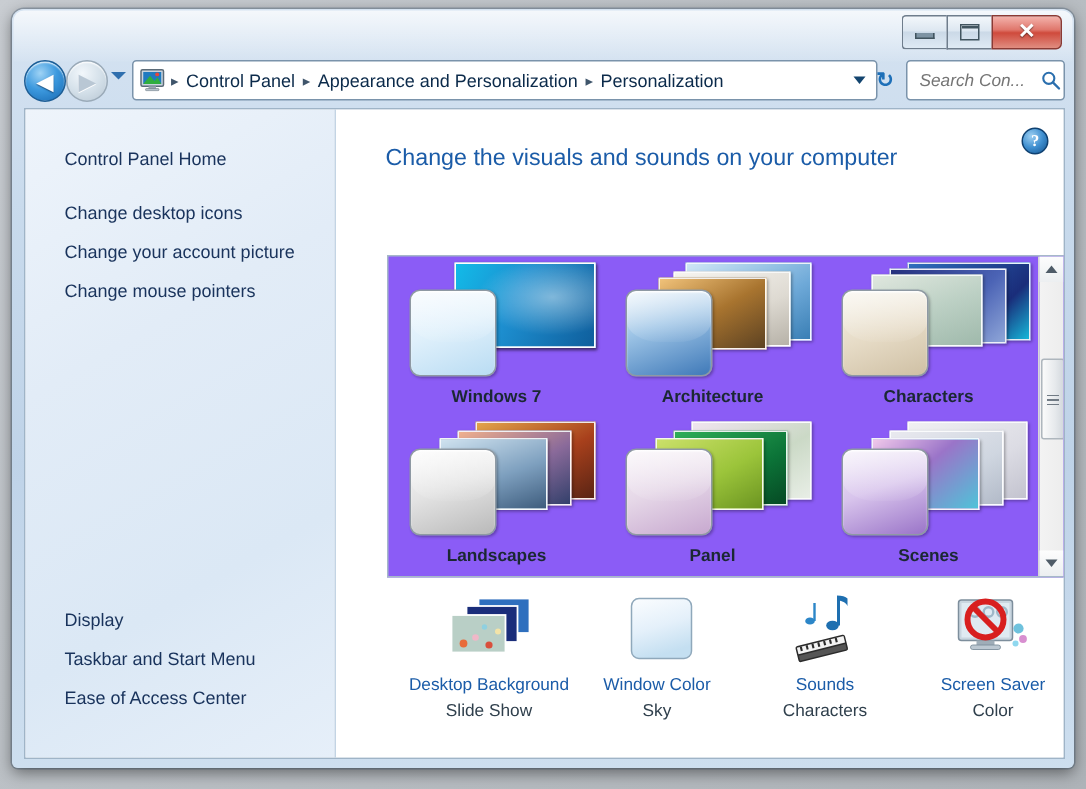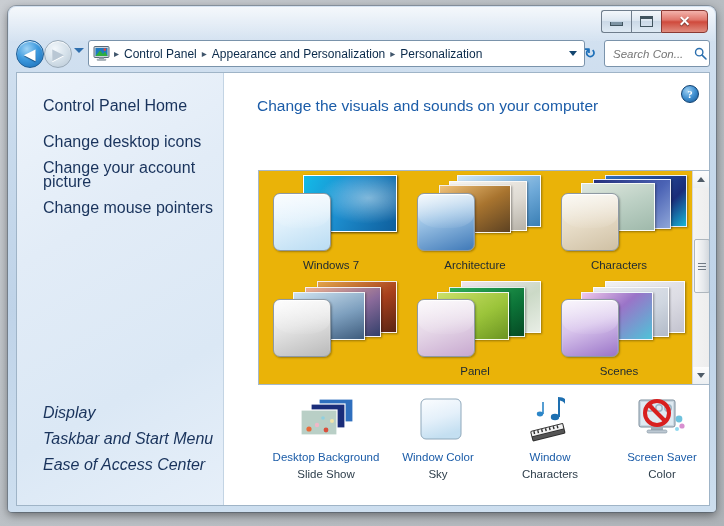--- a/index.html
+++ b/index.html
@@ -137,28 +137,28 @@
     overflow:hidden;
   }
 
   
   #sidebar{
     position:absolute;left:0;top:0;width:206px;height:100%;
     background:linear-gradient(150deg,#eef4fb 0%,#e2ecf7 35%,#dbe8f5 70%,#e6eff9 100%);
     border-right:1px solid #c3d4e4;
   }
   .side-link{
-    font-size:16px;color:#19335c;cursor:pointer;line-height:14px;
+    font-size:12px;color:#19335c;cursor:pointer;line-height:14px;
   }
   #side-home{position:absolute;left:26px;top:26px;}
   #side-list{position:absolute;left:26px;top:62px;}
   #side-list .side-link{margin-bottom:12px;}
   #see-also{position:absolute;left:26px;top:333px;}
   #see-also-label{font-size:12px;color:#6d7f92;margin-bottom:12px;}
-  #see-also .side-link{margin-bottom:12px;font-style:italic;}
+  #see-also .side-link{margin-bottom:12px;}
 
   
   #content{
     position:absolute;left:207px;top:0;right:0;height:100%;
     background:#ffffff;
   }
   #help-icon{
     position:absolute;right:10px;top:12px;width:16px;height:16px;border-radius:50%;
     background:radial-gradient(circle at 35% 30%,#9ed0f2 0%,#3f8fd0 50%,#14538f 100%);
     border:1px solid #0f4070;
@@ -171,21 +171,21 @@
     font-size:15.5px;color:#1b5ca8;white-space:nowrap;
   }
   #page-desc{
     position:absolute;left:33px;top:51px;width:420px;
     font-size:11.5px;color:#1b2833;line-height:15px;
   }
 
   
   #theme-box{
     position:absolute;left:34px;top:97px;width:450px;height:213px;
-    border:1px solid #a6b8c9;background:#eab308;overflow:hidden;
+    border:1px solid #a6b8c9;background:#8b5cf6;overflow:hidden;font-weight:bold;
   }
   #theme-grid{
     position:absolute;left:0;top:0;width:433px;height:100%;
     display:flex;flex-wrap:wrap;align-content:flex-start;
   }
   .theme-cell{
     width:144px;height:106px;position:relative;cursor:pointer;
   }
   .theme-label{
     position:absolute;bottom:6px;left:0;width:100%;text-align:center;
@@ -389,20 +389,21 @@
                 <div class="card" style="left:50px;top:0;width:78px;height:50px;
                      background:linear-gradient(150deg,#e2a44a 0%,#a8401c 55%,#5a2414 100%);"></div>
                 <div class="card" style="left:38px;top:6px;width:74px;height:48px;
                      background:linear-gradient(150deg,#f0b08c 0%,#8a6a9a 55%,#33406b 100%);"></div>
                 <div class="card" style="left:26px;top:11px;width:70px;height:46px;
                      background:linear-gradient(160deg,#cfe2ef 0%,#7d9fbe 55%,#3e5c7d 100%);"></div>
                 <div class="front-tile" style="background:linear-gradient(160deg,#fbfbfb 0%,#e3e3e3 45%,#b9b9b9 100%);">
                   <div class="sheen"></div>
                 </div>
               </div>
+              <span class="theme-label">Landscapes</span>
             </div>
 
             <div class="theme-cell">
               <div class="thumb-stack">
                 <div class="card" style="left:50px;top:0;width:78px;height:50px;
                      background:linear-gradient(150deg,#efe4ef 0%,#cbd9c6 55%,#e8eee6 100%);"></div>
                 <div class="card" style="left:38px;top:6px;width:74px;height:48px;
                      background:linear-gradient(150deg,#2fae58 0%,#0c7438 60%,#064a24 100%);"></div>
                 <div class="card" style="left:26px;top:11px;width:70px;height:46px;
                      background:linear-gradient(150deg,#cbe06a 0%,#9bc43a 55%,#6b9421 100%);"></div>
@@ -500,21 +501,21 @@
                       <rect x="21" y="31" width="1.4" height="3"></rect>
                       <rect x="25" y="31" width="1.4" height="3"></rect>
                       <rect x="29" y="31" width="1.4" height="3"></rect>
                       <rect x="33" y="31" width="1.4" height="3"></rect>
                     </g>
                     <rect x="7" y="36.5" width="32" height="3.5" fill="#555"></rect>
                   </g>
                 </g>
               </svg>
             </div>
-            <span class="set-title">Window</span>
+            <span class="set-title">Sounds</span>
             <span class="set-sub">Characters</span>
           </div>
 
           <div class="setting">
             <div class="set-icon">
               <svg width="66" height="52" viewBox="0 0 66 52">
                 <g transform="translate(8,3)">
                   <rect x="2" y="2" width="36" height="27" rx="2" fill="#c9d6e0" stroke="#7d8e9c"></rect>
                   <rect x="4" y="4" width="32" height="23" fill="#dfeaf2"></rect>
                   <circle cx="13" cy="10" r="3.2" fill="none" stroke="#9fb8c8" stroke-width="1.6"></circle>

